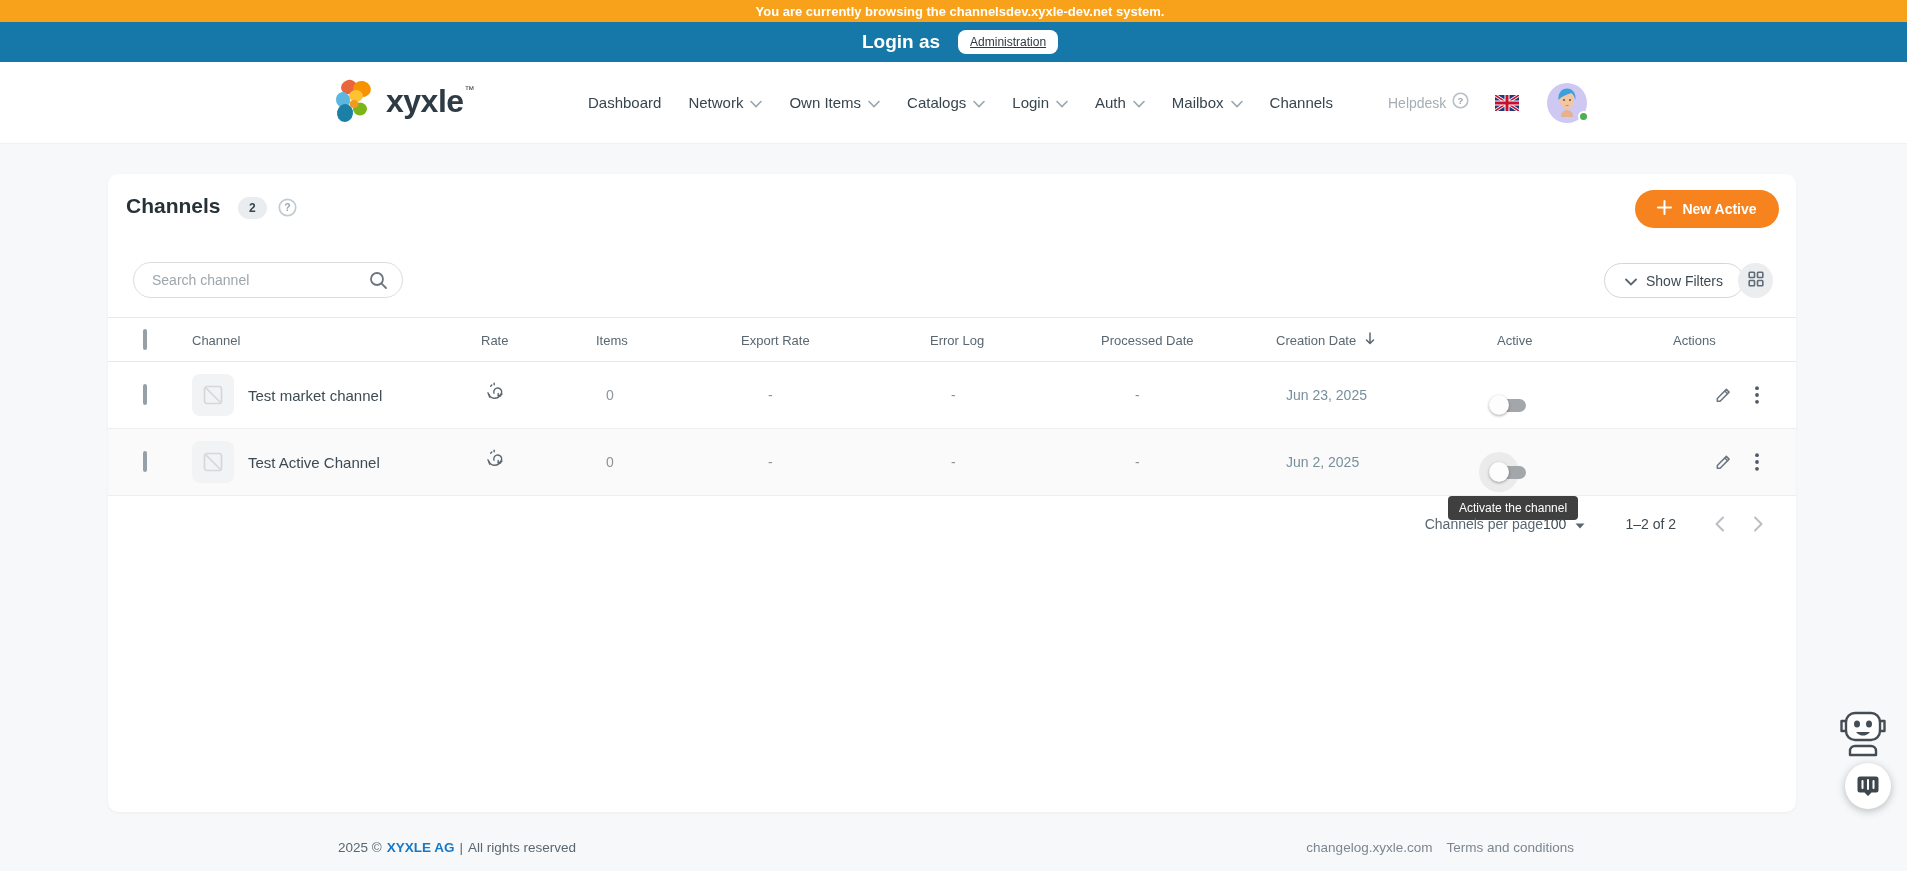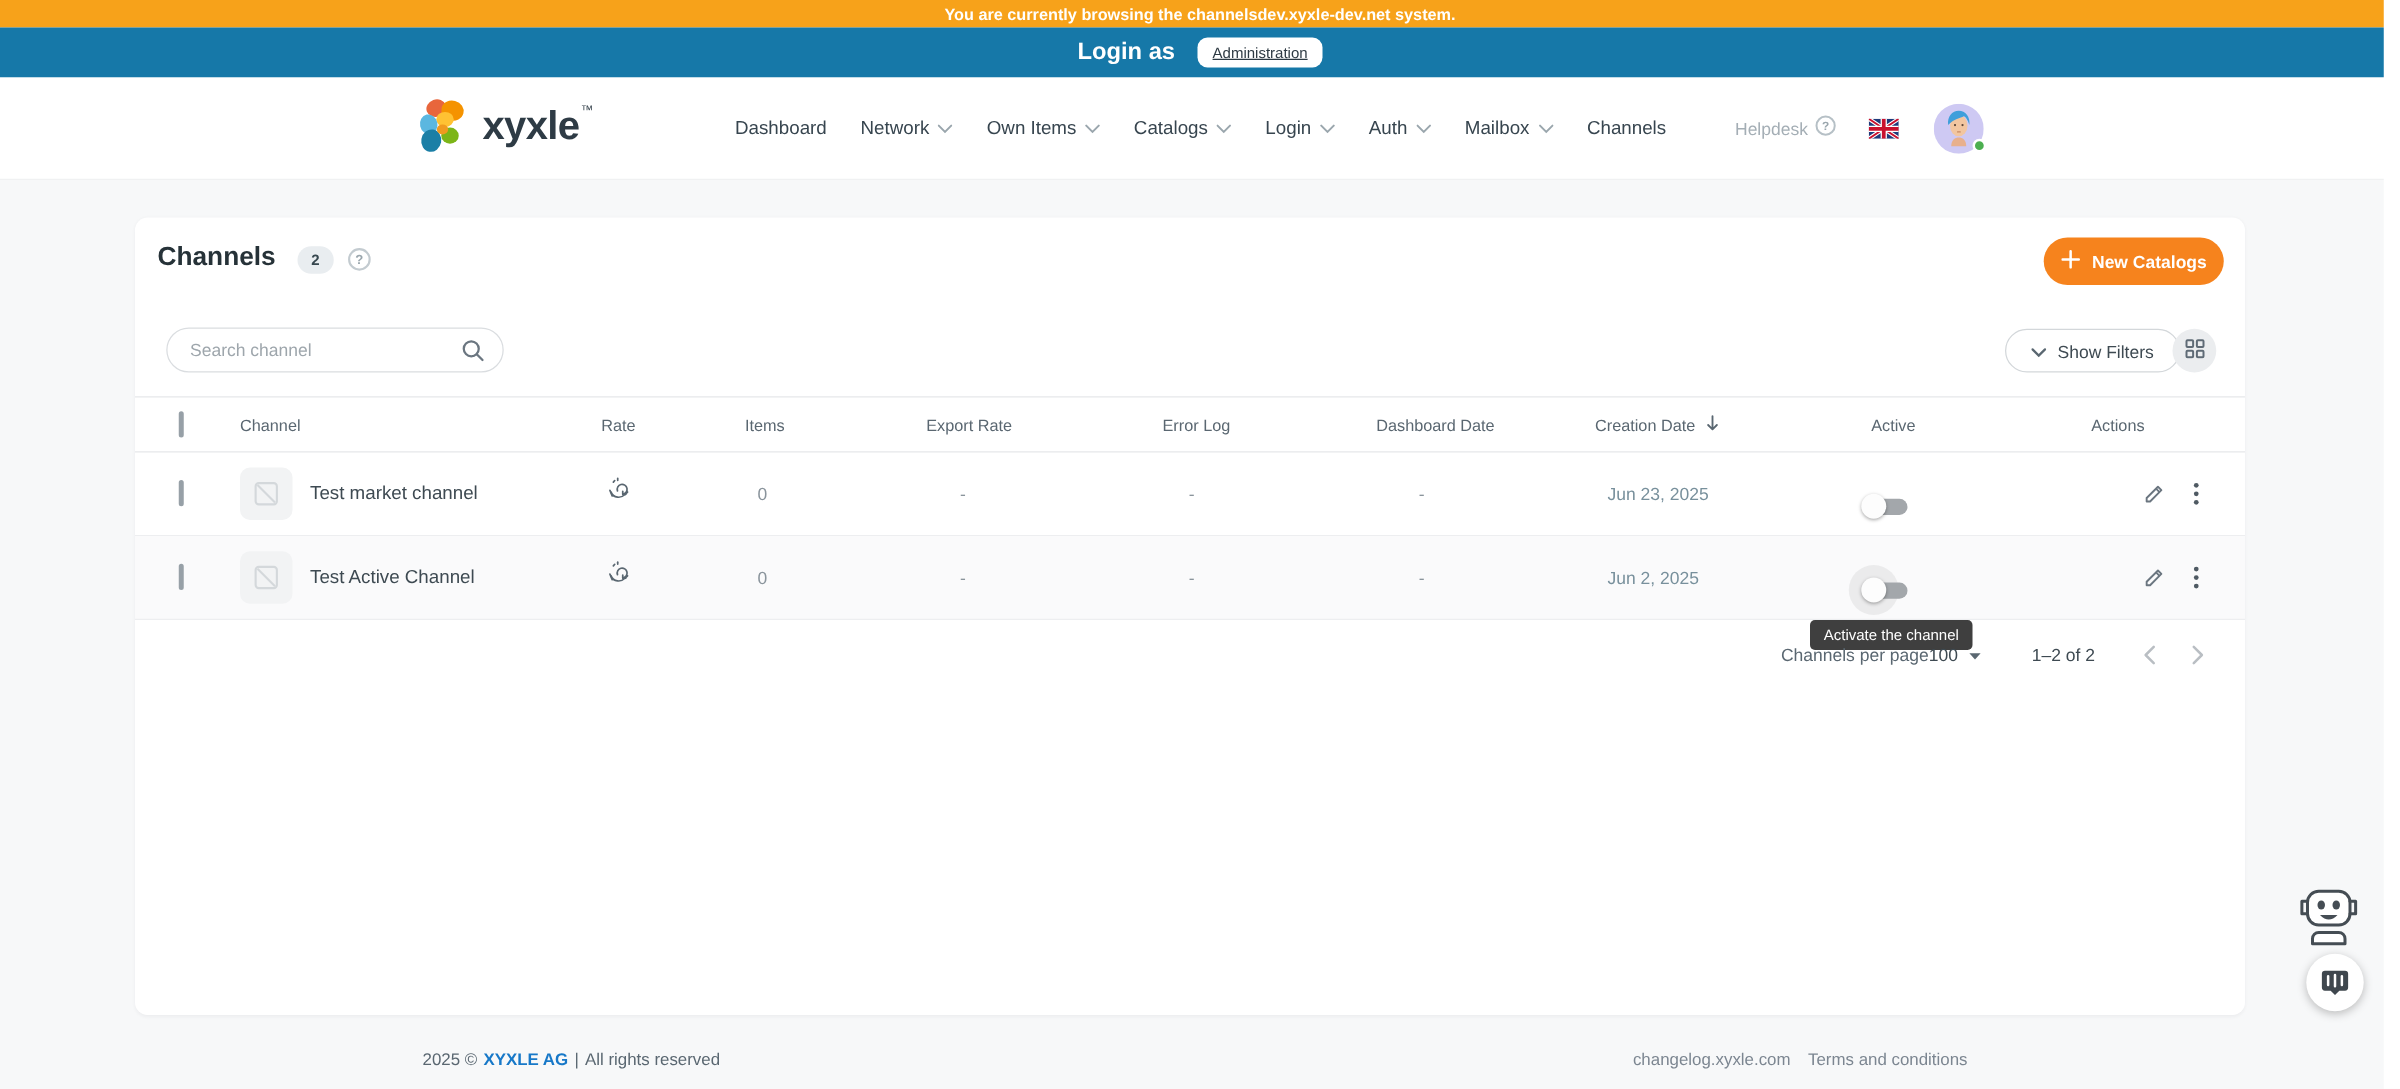--- a/index.html
+++ b/index.html
@@ -245,21 +245,21 @@
             <circle cx="9.5" cy="9.5" r="8.2" fill="none" stroke="#C3CBD0" stroke-width="1.7"></circle>
             <text x="9.5" y="13.3" font-size="10.5" font-weight="bold" fill="#9AA6AD" text-anchor="middle" font-family="Liberation Sans, sans-serif">?</text>
           </svg>
       </span>
       <button class="new-channel-btn">
         <span>
           <svg width="15" height="15" viewBox="0 0 15 15">
               <path d="M7.5 1v13M1 7.5h13" stroke="#fff" stroke-width="2" stroke-linecap="round"></path>
             </svg>
         </span>
-        <span>New Catalogs</span>
+        <span>New Active</span>
       </button>
     </div>
 
     <div class="filter-row">
       <div class="search-box">
         <input type="text" placeholder="Search channel" style="">
         <span class="search-icon">
           <svg width="19" height="19" viewBox="0 0 19 19">
               <circle cx="8" cy="8" r="6" fill="none" stroke="#6B7680" stroke-width="1.8"></circle>
               <path d="M12.6 12.6l4.4 4.4" stroke="#6B7680" stroke-width="1.8" stroke-linecap="round"></path>
@@ -286,21 +286,21 @@
       </button>
     </div>
 
     <div class="thead">
       <span class="cell x-cb"><span class="checkbox"></span></span>
       <span class="cell th x-ch-h">Channel</span>
       <span class="cell th x-type-h">Rate</span>
       <span class="cell th x-items-h">Items</span>
       <span class="cell th x-exp-h">Export Rate</span>
       <span class="cell th x-err-h">Error Log</span>
-      <span class="cell th x-proc-h">Dashboard Date</span>
+      <span class="cell th x-proc-h">Processed Date</span>
       <span class="cell th x-date-h">
         <span class="sort-wrap">
           <span>Creation Date</span>
           <span>
             <svg width="12" height="14" viewBox="0 0 12 14">
                 <path d="M6 1.5v10M2.5 8.5L6 12l3.5-3.5" stroke="#5A6771" stroke-width="1.5" fill="none" stroke-linecap="round" stroke-linejoin="round"></path>
               </svg>
           </span>
         </span>
       </span>

